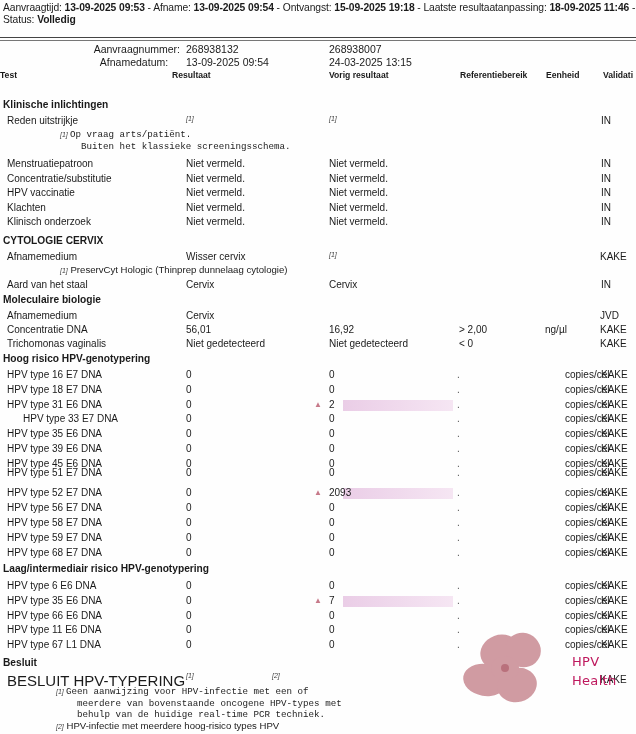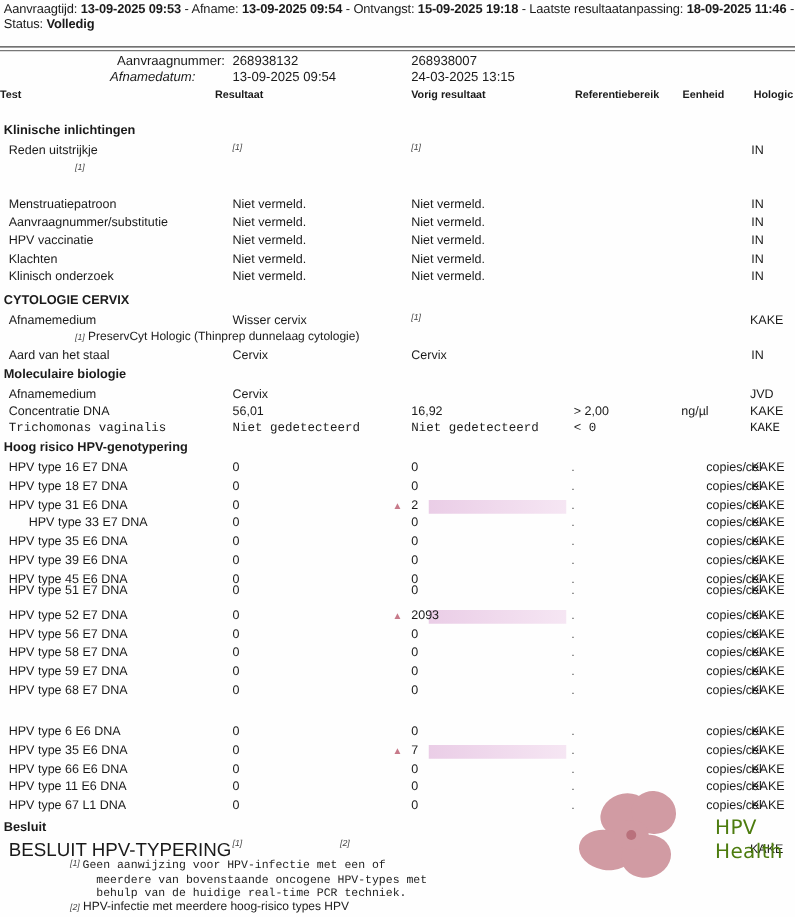--- a/index.html
+++ b/index.html
@@ -119,23 +119,23 @@
       position: absolute;
       left: 455px;
       top: 630px;
       width: 181px;
       height: 80px;
     }
     .logo-text {
       position: absolute;
       left: 572px;
       top: 652px;
-      color: #4d7c0f;
+      color: #be185d;
       font-family: "DejaVu Sans", sans-serif;
-      font-size: 16px;
+      font-size: 13px;
       line-height: 19px;
       letter-spacing: 0.3px;
     }
     .logo-text div { white-space: nowrap; }
   </style>
 </head>
 <body>
 
 <div class="page">
 
@@ -155,51 +155,53 @@
 
   <div class="rule r1"></div>
   <div class="rule r2"></div>
 
   <div class="req-row" style="top:43px; left:0; width:636px;">
     <span style="position:absolute; left:88px; width:92px; text-align:right;">Aanvraagnummer:</span>
     <span style="position:absolute; left:186px;">268938132</span>
     <span style="position:absolute; left:329px;">268938007</span>
   </div>
   <div class="req-row" style="top:56px; left:0; width:636px;">
-    <span style="position:absolute; left:88px; width:92px; text-align:left;font-style:italic;">Afnamedatum:</span>
+    <span style="position:absolute; left:88px; width:92px; text-align:center;">Afnamedatum:</span>
     <span style="position:absolute; left:186px;">13-09-2025 09:54</span>
     <span style="position:absolute; left:329px;">24-03-2025 13:15</span>
   </div>
 
   <span class="col-head" style="left:0px;">Test</span>
   <span class="col-head" style="left:172px;">Resultaat</span>
   <span class="col-head" style="left:329px;">Vorig resultaat</span>
   <span class="col-head" style="left:460px;">Referentiebereik</span>
   <span class="col-head" style="left:546px;">Eenheid</span>
-  <span class="col-head" style="left:603px;">Hologic</span>
+  <span class="col-head" style="left:603px;">Validati</span>
 
   <div class="section" style="top:99px;">Klinische inlichtingen</div>
 
   <div class="row" style="top:115px;">
     <span class="c-test">Reden uitstrijkje</span>
     <span class="c-res fn">[1]</span>
     <span class="c-prev fn">[1]</span>
     <span class="c-val">IN</span>
   </div>
   <span class="fn" style="position:absolute; left:60px; top:131px;">[1]</span>
+  <div class="mono-note" style="left:70px; top:129px;">Op vraag arts/patiënt.
+  Buiten het klassieke screeningsschema.</div>
 
   <div id="klinisch-rows">
       <div class="row" style="top:158px;">
         <span class="c-test">Menstruatiepatroon</span>
         <span class="c-res">Niet vermeld.</span>
         <span class="c-prev">Niet vermeld.</span>
         <span class="c-val">IN</span>
       </div>
       <div class="row" style="top:172.5px;">
-        <span class="c-test">Aanvraagnummer/substitutie</span>
+        <span class="c-test">Concentratie/substitutie</span>
         <span class="c-res">Niet vermeld.</span>
         <span class="c-prev">Niet vermeld.</span>
         <span class="c-val">IN</span>
       </div>
       <div class="row" style="top:187px;">
         <span class="c-test">HPV vaccinatie</span>
         <span class="c-res">Niet vermeld.</span>
         <span class="c-prev">Niet vermeld.</span>
         <span class="c-val">IN</span>
       </div>
@@ -246,21 +248,21 @@
         <span class="c-val" style="left:600px;">JVD</span>
       </div>
       <div class="row" style="top:324px;">
         <span class="c-test">Concentratie DNA</span>
         <span class="c-res">56,01</span>
         <span class="c-prev">16,92</span>
         <span class="c-ref">&gt; 2,00</span>
         <span class="c-unit">ng/µl</span>
         <span class="c-val" style="left:600px;">KAKE</span>
       </div>
-      <div class="row" style="top:338px;font-family:Liberation Mono, monospace;">
+      <div class="row" style="top:338px;">
         <span class="c-test">Trichomonas vaginalis</span>
         <span class="c-res">Niet gedetecteerd</span>
         <span class="c-prev">Niet gedetecteerd</span>
         <span class="c-ref">&lt; 0</span>
         <span class="c-unit"></span>
         <span class="c-val" style="left:600px;">KAKE</span>
       </div>
     </div>
 
   <div class="section" style="top:353px;">Hoog risico HPV-genotypering</div>
@@ -368,20 +370,21 @@
       <div class="row" style="top:546.6px;">
         <span class="c-test-hpv" style="left:7px;">HPV type 68 E7 DNA</span>
         <span class="c-res-hpv" style="left:186px;">0</span>
         <span class="c-prev-hpv" style="left:329px;">0</span>
         <span class="c-ref dot" style="left:457px;">.</span>
         <span class="c-unit" style="left:565px;">copies/cel</span>
         <span class="c-val" style="left:601px;">KAKE</span>
       </div>
     </div>
 
+  <div class="section" style="top:563px;">Laag/intermediair risico HPV-genotypering</div>
   <div id="laag-rows">
       <div class="row" style="top:580px;">
         <span class="c-test-hpv" style="left:7px;">HPV type 6 E6 DNA</span>
         <span class="c-res-hpv" style="left:186px;">0</span>
         <span class="c-prev-hpv" style="left:329px;">0</span>
         <span class="c-ref dot" style="left:457px;">.</span>
         <span class="c-unit" style="left:565px;">copies/cel</span>
         <span class="c-val" style="left:601px;">KAKE</span>
       </div>
       <div class="flag-bar" style="top:595.8px;"></div>

